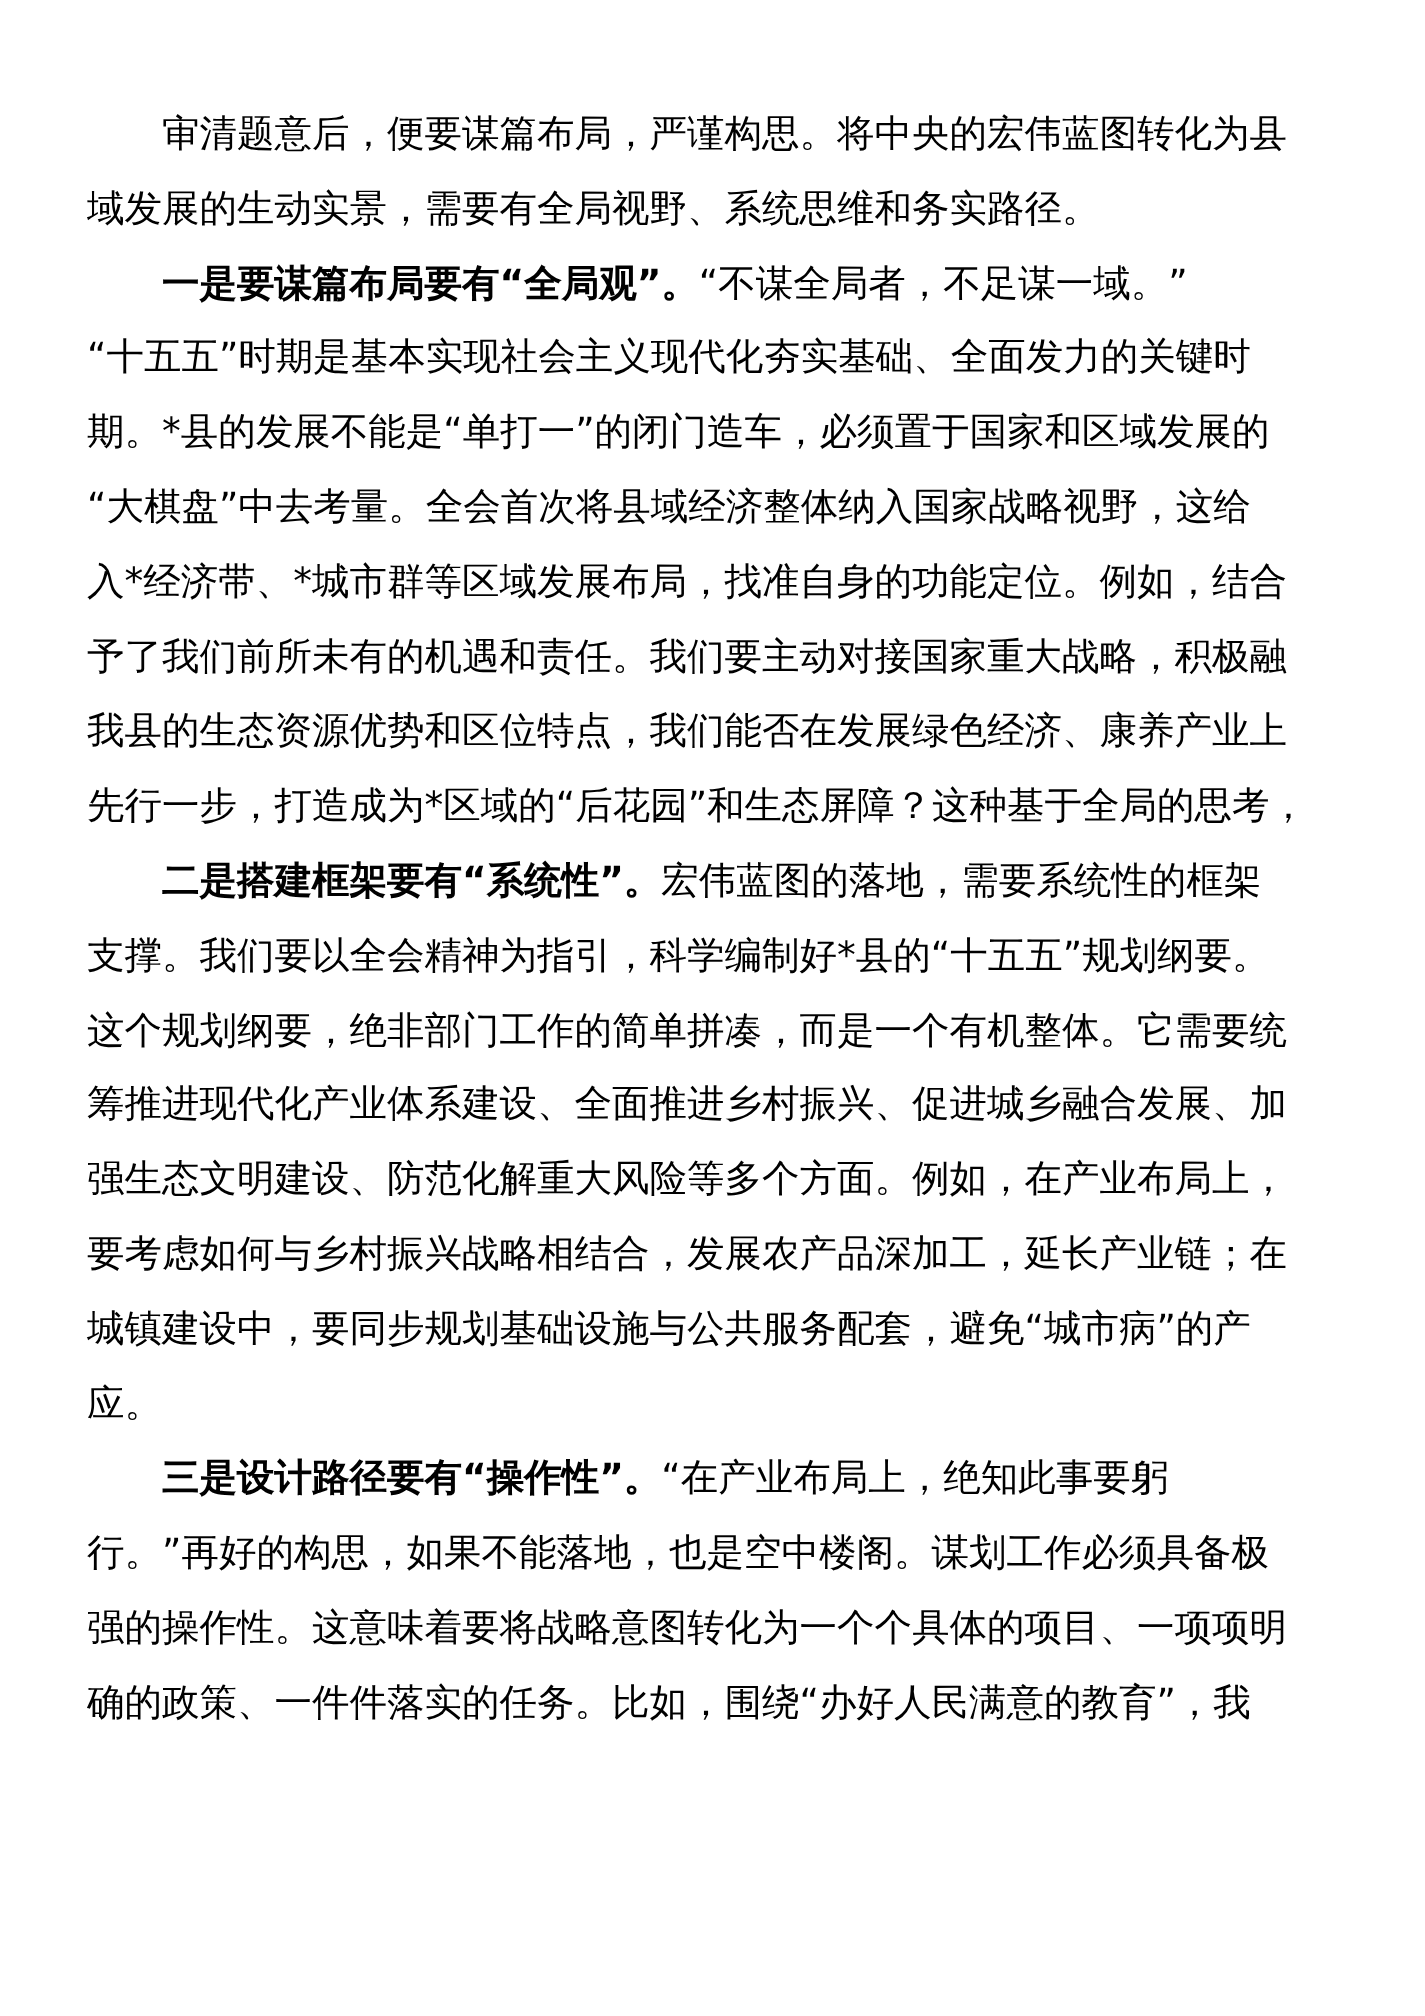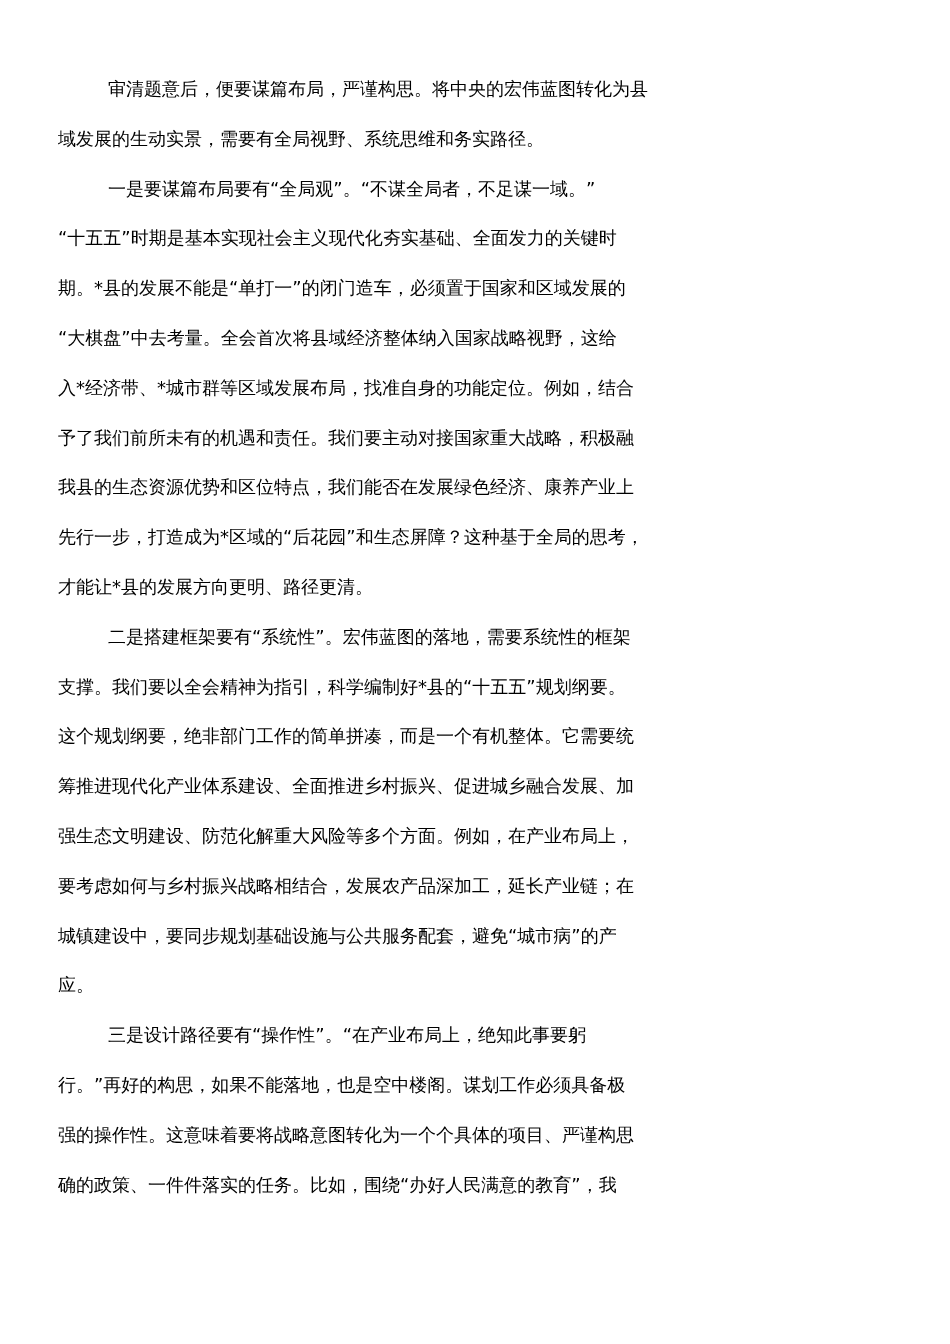--- a/index.html
+++ b/index.html
@@ -17,29 +17,29 @@
     }
     .page {
       position: absolute;
       left: 58px;
       top: 64px;
       width: 850px;
     }
     .line {
       height: 49.8px;
       line-height: 49.8px;
-      font-size: 18px;
+      font-size: 25px;
       white-space: nowrap;
       letter-spacing: 0px;
     }
     .indent {
       padding-left: 50px;
     }
     .bold {
-      font-weight: normal;
+      font-weight: bold;
     }
   </style>
 </head>
 <body>
 
 <div class="page">
 
   <div class="paragraph">
     <div class="line indent">
       <span>审清题意后，便要谋篇布局，严谨构思。将中央的宏伟蓝图转化为县</span>
@@ -67,23 +67,20 @@
     </div>
     <div class="line">
       <span>予了我们前所未有的机遇和责任。我们要主动对接国家重大战略，积极融</span>
     </div>
     <div class="line">
       <span>我县的生态资源优势和区位特点，我们能否在发展绿色经济、康养产业上</span>
     </div>
     <div class="line">
       <span>先行一步，打造成为*区域的“后花园”和生态屏障？这种基于全局的思考，</span>
     </div>
-    <div class="line">
-      <span>才能让*县的发展方向更明、路径更清。</span>
-    </div>
   </div>
 
   <div class="paragraph">
     <div class="line indent">
       <span class="bold">二是搭建框架要有“系统性”。</span><span>宏伟蓝图的落地，需要系统性的框架</span>
     </div>
     <div class="line">
       <span>支撑。我们要以全会精神为指引，科学编制好*县的“十五五”规划纲要。</span>
     </div>
     <div class="line">
@@ -107,20 +104,20 @@
   </div>
 
   <div class="paragraph">
     <div class="line indent">
       <span class="bold">三是设计路径要有“操作性”。</span><span>“在产业布局上，绝知此事要躬</span>
     </div>
     <div class="line">
       <span>行。”再好的构思，如果不能落地，也是空中楼阁。谋划工作必须具备极</span>
     </div>
     <div class="line">
-      <span>强的操作性。这意味着要将战略意图转化为一个个具体的项目、严谨构思</span>
+      <span>强的操作性。这意味着要将战略意图转化为一个个具体的项目、一项项明</span>
     </div>
     <div class="line">
       <span>确的政策、一件件落实的任务。比如，围绕“办好人民满意的教育”，我</span>
     </div>
   </div>
 
 </div>
 
 </body></html>

